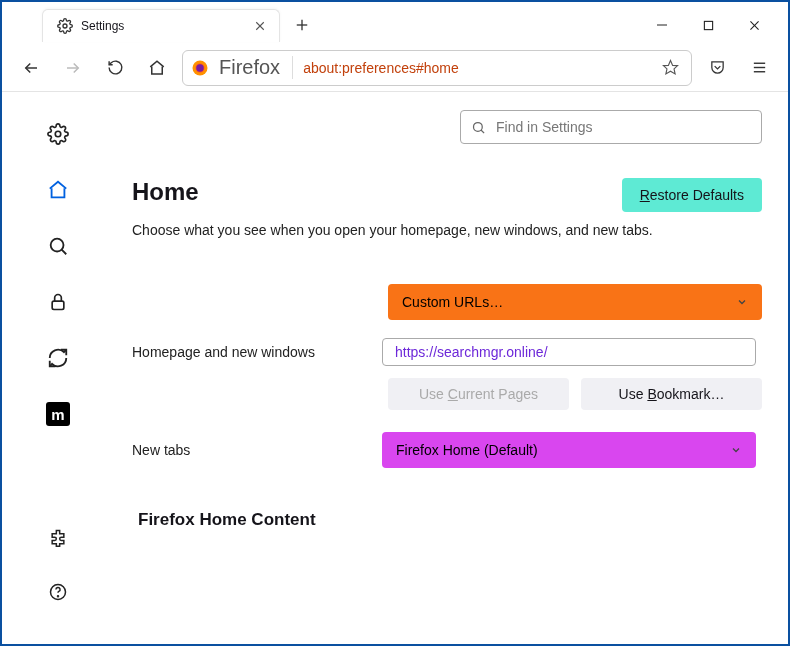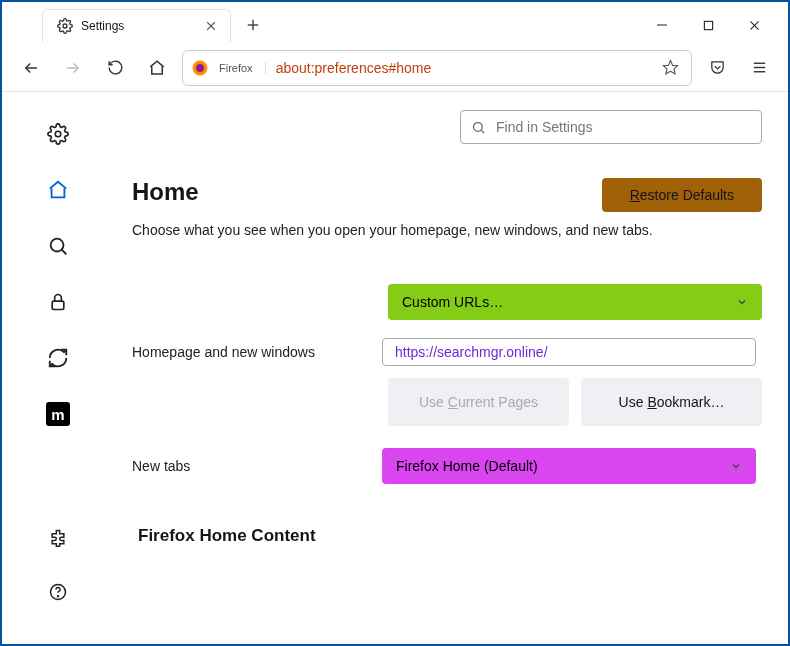--- a/index.html
+++ b/index.html
@@ -1,66 +1,66 @@
 <!DOCTYPE html>
 <html><head>
   <meta charset="utf-8">
   <style>
     * { box-sizing: border-box; margin: 0; padding: 0; font-family: "Segoe UI", Arial, sans-serif; }
     body { width: 790px; height: 646px; background: #fff; border: 2px solid #0a50a0; overflow: hidden; }
     
     .tab-strip { height: 42px; display: flex; align-items: center; padding: 4px 8px 0 40px; gap: 8px; }
-    .tab { display: flex; align-items: center; gap: 8px; background: #fff; border: 1px solid #e4e4e4; border-bottom: none; border-radius: 6px 6px 0 0; padding: 7px 10px 7px 14px; width: 189px; box-shadow: 0 -1px 3px rgba(0,0,0,.04); }
+    .tab { display: flex; align-items: center; gap: 8px; background: #fff; border: 1px solid #e4e4e4; border-bottom: none; border-radius: 6px 6px 0 0; padding: 7px 10px 7px 14px; width: 238px; box-shadow: 0 -1px 3px rgba(0,0,0,.04); }
     .tab-icon { width:16px; height:16px; display:flex; align-items:center; justify-content:center; }
     .tab-label { font-size: 12px; color: #15141a; flex: 1; }
     .tab-close { width: 18px; height: 18px; cursor: pointer; display:flex; align-items:center; justify-content:center; color:#555; }
     .newtab-btn { width: 28px; height: 28px; display:flex; align-items:center; justify-content:center; cursor:pointer; color:#333; border-radius:4px; }
     .window-controls { margin-left:auto; display:flex; gap:2px; padding-right:4px;}
     .window-controls div { width:44px; height:30px; display:flex; align-items:center; justify-content:center; cursor:pointer; color:#222; }
 
     .toolbar { height: 48px; display:flex; align-items:center; padding: 0 12px; gap:8px; border-bottom: 1px solid #e4e4e4; }
     .tbtn { width:34px; height:34px; display:flex; align-items:center; justify-content:center; border-radius:4px; cursor:pointer; color:#333; }
     .tbtn.disabled { color: #bbb; cursor:default; }
     .addressbar { flex:1; height:36px; border:1px solid #ccc; border-radius:6px; display:flex; align-items:center; padding:0 8px; gap:10px;}
     .ff-logo { width:18px; height:18px; display:flex; align-items:center; justify-content:center; }
-    .ab-firefox { font-size:11px; color:#555; border-right:1px solid #ddd; padding-right:12px; }
+    .ab-firefox { font-size:20px; color:#555; border-right:1px solid #ddd; padding-right:12px; }
     .ab-url { font-size:14px; color:#c2410c; flex:1; }
     .ab-star { width:26px; height:26px; display:flex; align-items:center; justify-content:center; cursor:pointer; color:#555; }
 
     .content { display:flex; height: calc(100% - 42px - 48px); }
     .sidebar { width: 115px; padding: 28px 0; display:flex; flex-direction:column; align-items:center; gap:28px; }
     .sidebar-icon { width:28px; height:28px; display:flex; align-items:center; justify-content:center; color:#222; cursor:pointer; border-radius:4px; }
     .sidebar-icon.active { color:#0061e0; }
     .mozilla-icon { background:#000; color:#fff; width:24px; height:24px; font-size:15px; font-weight:bold; display:flex; align-items:center; justify-content:center; border-radius:3px; font-family: sans-serif; }
     .sidebar-bottom { margin-top:auto; display:flex; flex-direction:column; gap:26px; align-items:center; padding-bottom:10px; }
 
     .main { flex:1; padding: 18px 26px 0 18px; }
     .search-row { display:flex; justify-content:flex-end; }
     .find-settings { width: 302px; height: 34px; border:1px solid #aaa; border-radius:4px; display:flex; align-items:center; padding:0 10px; gap:10px; }
     .find-settings input { border:none; outline:none; font-size:14px; width:100%; color:#333; background:transparent; }
     .find-settings input::placeholder { color:#777; }
     .find-settings .sicon { color:#666; }
 
     .header-row { display:flex; align-items:flex-start; justify-content:space-between; margin-top: 34px; }
     .page-title { font-size: 24px; font-weight:600; color:#15141a; }
-    .restore-btn { background:#a16207; border:none; border-radius:4px; padding:9px 28px; font-size:14px; cursor:pointer; color:#15141a; }
+    .restore-btn { background:#5eead4; border:none; border-radius:4px; padding:9px 18px; font-size:14px; cursor:pointer; color:#15141a; }
 
     .section-title { font-size: 17px; font-weight:600; color:#15141a; margin-top: 36px; }
     .section-desc { font-size: 14px; color:#222; margin-top: 8px; line-height: 1.45; }
 
     .form-grid { margin-top: 44px; }
-    .dropdown { background:#84cc16; border:none; border-radius:4px; height:36px; display:flex; align-items:center; justify-content:space-between; padding:0 14px; font-size:14px; cursor:pointer; margin-left:256px; width:374px; }
+    .dropdown { background:#f97316; border:none; border-radius:4px; height:36px; display:flex; align-items:center; justify-content:space-between; padding:0 14px; font-size:14px; cursor:pointer; margin-left:256px; width:374px; }
     .chev { display:flex; align-items:center; justify-content:center; color:#444; }
     
     .row2 { display:flex; align-items:center; margin-top:18px; gap:10px; }
     .row2 label { font-size:14px; color:#222; width:240px; padding-left:0; }
     .url-input { flex:1; height:28px; border:1px solid #aaa; border-radius:4px; padding:0 12px; font-size:14px; color:#6d28d9; max-width:374px; }
     
     .btn-row { display:flex; gap:12px; margin-top:12px; margin-left:256px; width:374px; }
-    .gray-btn { flex:1; background:#f0f0f4; border:none; border-radius:4px; height:48px; font-size:14px; cursor:pointer; color:#15141a; white-space:nowrap; overflow:hidden; text-overflow:ellipsis; padding:0 10px;}
+    .gray-btn { flex:1; background:#f0f0f4; border:none; border-radius:4px; height:32px; font-size:14px; cursor:pointer; color:#15141a; white-space:nowrap; overflow:hidden; text-overflow:ellipsis; padding:0 10px;}
     .gray-btn.disabled { color:#aaa; cursor:default; }
     .u { text-decoration: underline; }
 
     .row3 { display:flex; align-items:center; margin-top:22px; gap:10px; }
     .row3 label { font-size:14px; color:#222; width:240px; }
     .dropdown2 { background:#d946ef; border:none; border-radius:4px; height:36px; display:flex; align-items:center; justify-content:space-between; padding:0 14px; font-size:14px; cursor:pointer; flex:1; max-width:374px;}
 
     .section-title2 { font-size: 17px; font-weight:600; color:#15141a; margin-top: 42px; margin-left:6px; }
     svg { display:block; }
   </style>

